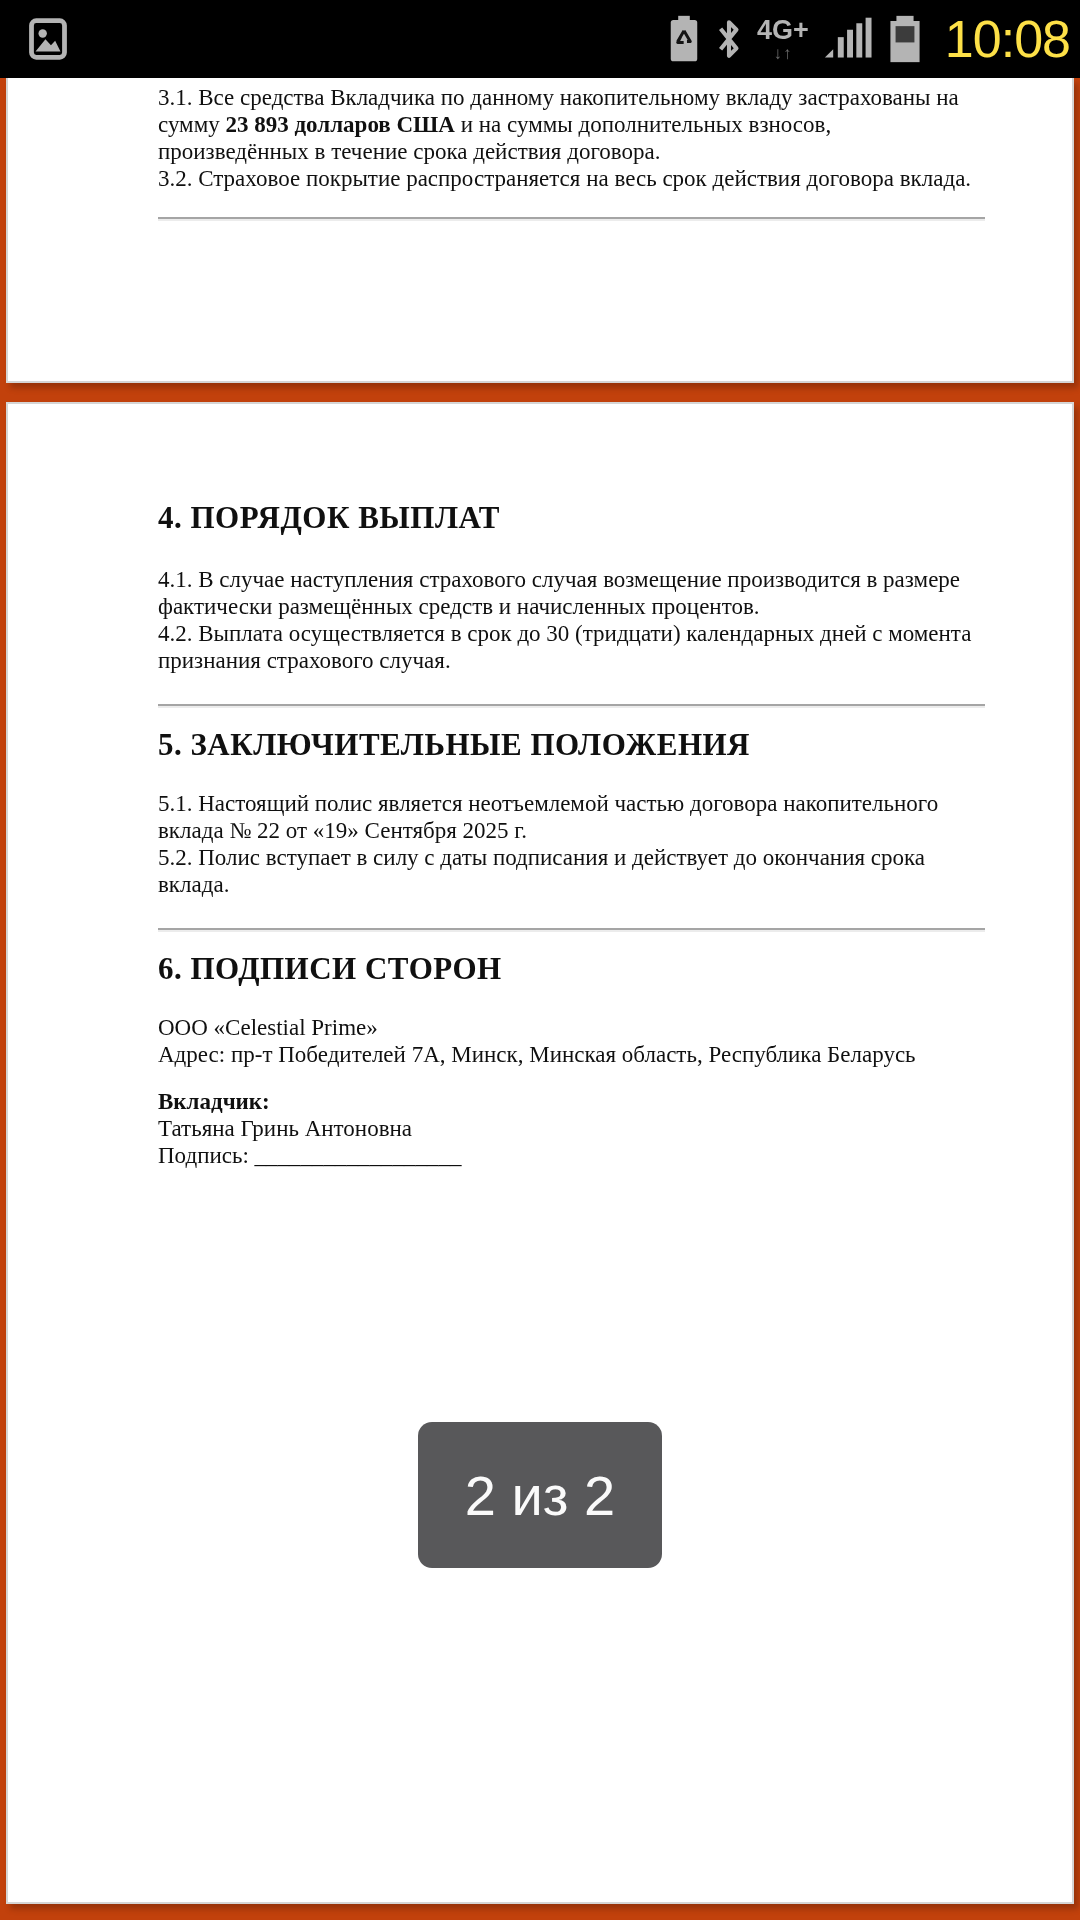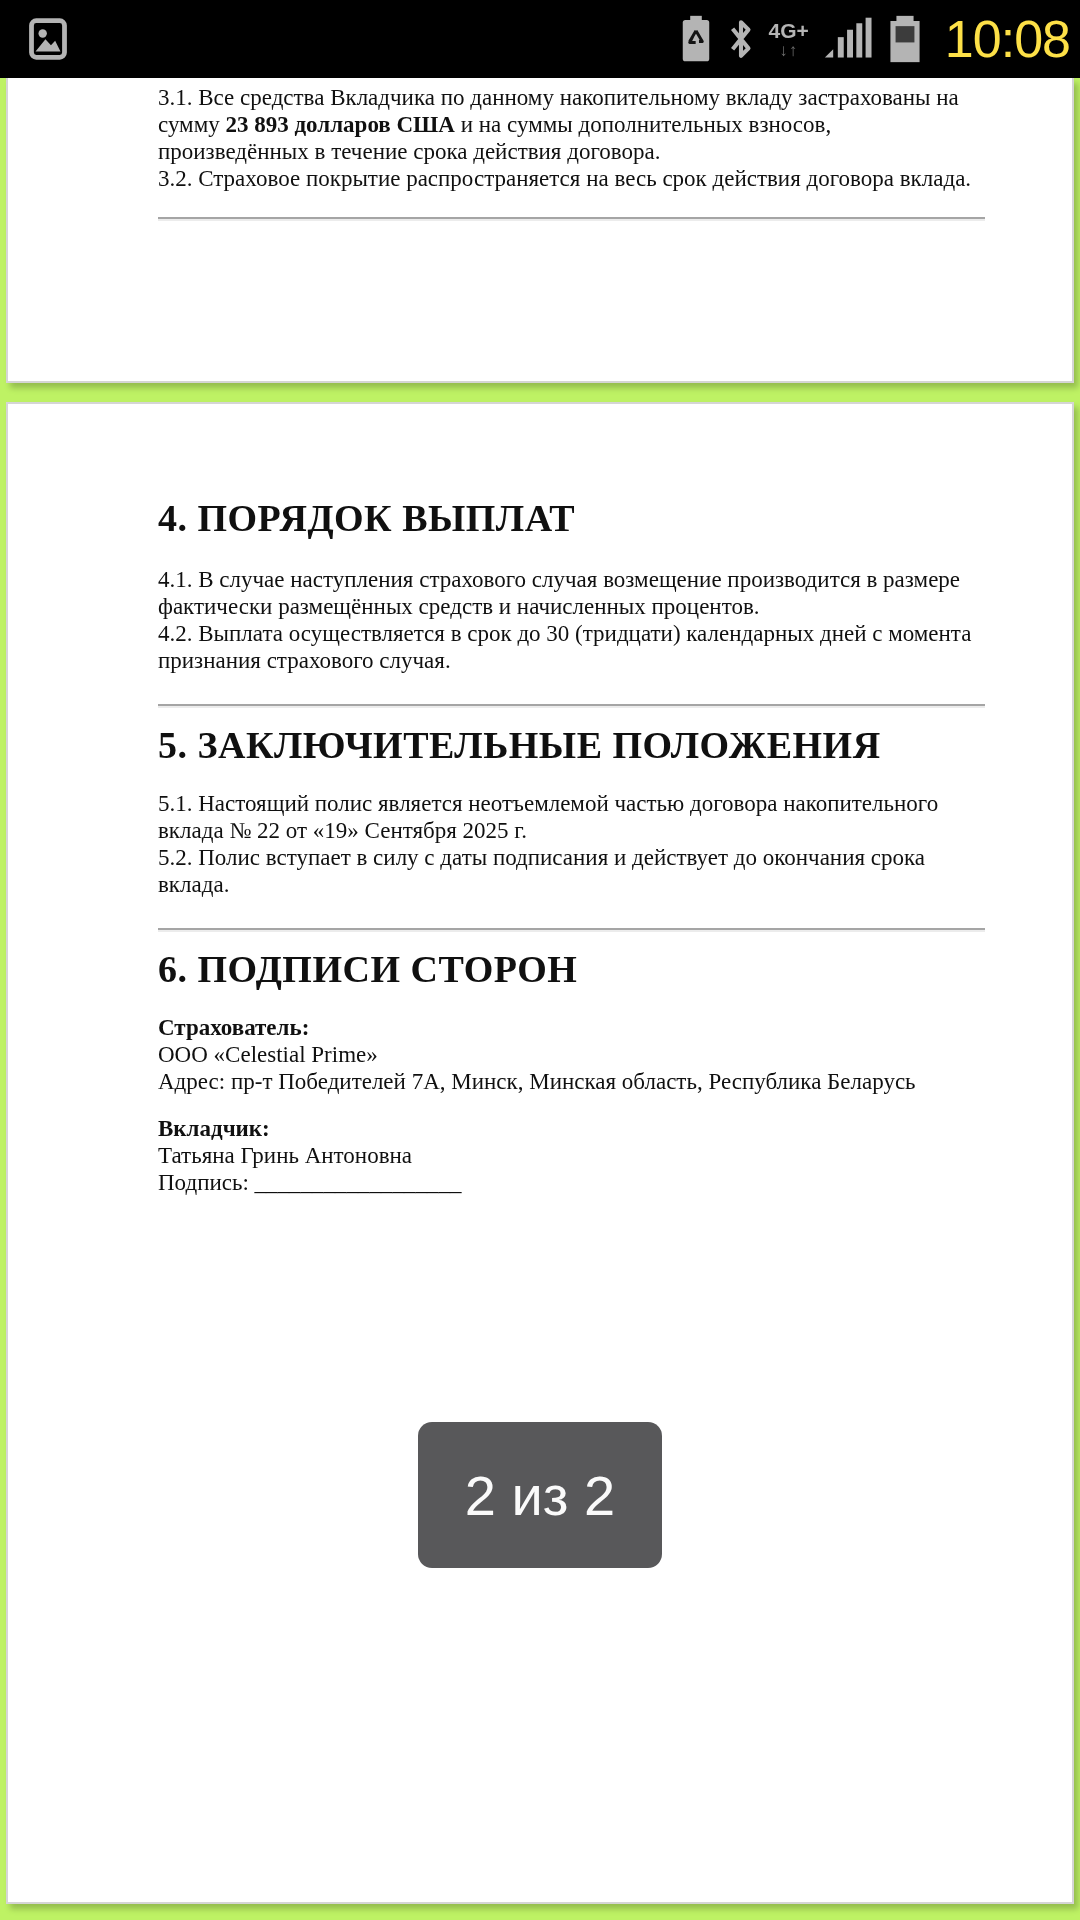--- a/index.html
+++ b/index.html
@@ -8,45 +8,45 @@
 
   
   .statusbar {
     height:78px; background:#000; display:flex; align-items:center;
     padding:0 10px 0 26px; color:#b4b4b4;
     font-family:"Liberation Sans", sans-serif;
   }
   .sb-spacer { flex:1; }
   .sb-right { display:flex; align-items:center; gap:14px; }
   .sb-4g { display:flex; flex-direction:column; align-items:center; line-height:1; }
-  .sb-4g .lbl { font-size:21px; font-weight:bold; color:#b4b4b4; }
+  .sb-4g .lbl { font-size:27px; font-weight:bold; color:#b4b4b4; }
   .sb-4g .arrows { font-size:17px; letter-spacing:1px; color:#6f6f6f; margin-top:1px; font-weight:bold; }
   .sb-time { font-size:52px; color:#fde047; letter-spacing:-1px; margin-left:8px; }
 
   
-  .canvas { position:relative; height:1842px; background:#bef264; overflow:hidden; }
+  .canvas { position:relative; height:1842px; background:#c2410c; overflow:hidden; }
 
   .page {
     margin:0 6px; background:#fff;
     border:2px solid #d5d5d5;
     box-shadow:4px 5px 6px rgba(0,0,0,0.22);
   }
   .page-inner { padding:0 87px 0 150px; }
 
   .page1 { height:305px; border-top:0; }
   .page1 .page-inner { padding-top:6px; }
 
   .page2 { height:1502px; margin-top:19px; }
   .page2 .page-inner { padding-top:91px; }
 
   .doc-p { font-size:23px; line-height:27px; color:#101010; }
   .doc-p b { font-weight:bold; }
 
   .doc-h {
-    font-size:38px; line-height:46px; font-weight:bold; color:#101010;
+    font-size:31px; line-height:46px; font-weight:bold; color:#101010;
     letter-spacing:0.5px;
   }
   .mt-clause { margin-top:25px; }
   .mt-h { margin-top:14px; }
   .mt-p { margin-top:22px; }
 
   .doc-hr {
     margin-top:30px; height:4px; background:#a5a5a5; border:0;
     border-bottom:2px solid #ececec;
   }
@@ -134,21 +134,20 @@
 
       <div class="doc-h mt-h">5. ЗАКЛЮЧИТЕЛЬНЫЕ ПОЛОЖЕНИЯ</div>
       <p class="doc-p mt-p">5.1. Настоящий полис является неотъемлемой частью договора накопительного вклада № 22 от «19» Сентября 2025 г.</p>
       <p class="doc-p">5.2. Полис вступает в силу с даты подписания и действует до окончания срока вклада.</p>
 
       <div class="doc-hr"></div>
 
       <div class="doc-h mt-h">6. ПОДПИСИ СТОРОН</div>
 
       <div class="mt-p">
-        <p class="doc-p sig-label">Страхователь:</p>
         <p class="doc-p">ООО «Celestial Prime»</p>
         <p class="doc-p">Адрес: пр-т Победителей 7А, Минск, Минская область, Республика Беларусь</p>
       </div>
 
       <div class="sig-block2">
         <p class="doc-p sig-label">Вкладчик:</p>
         <p class="doc-p">Татьяна Гринь Антоновна</p>
         <p class="doc-p">Подпись: __________________</p>
       </div>
 

